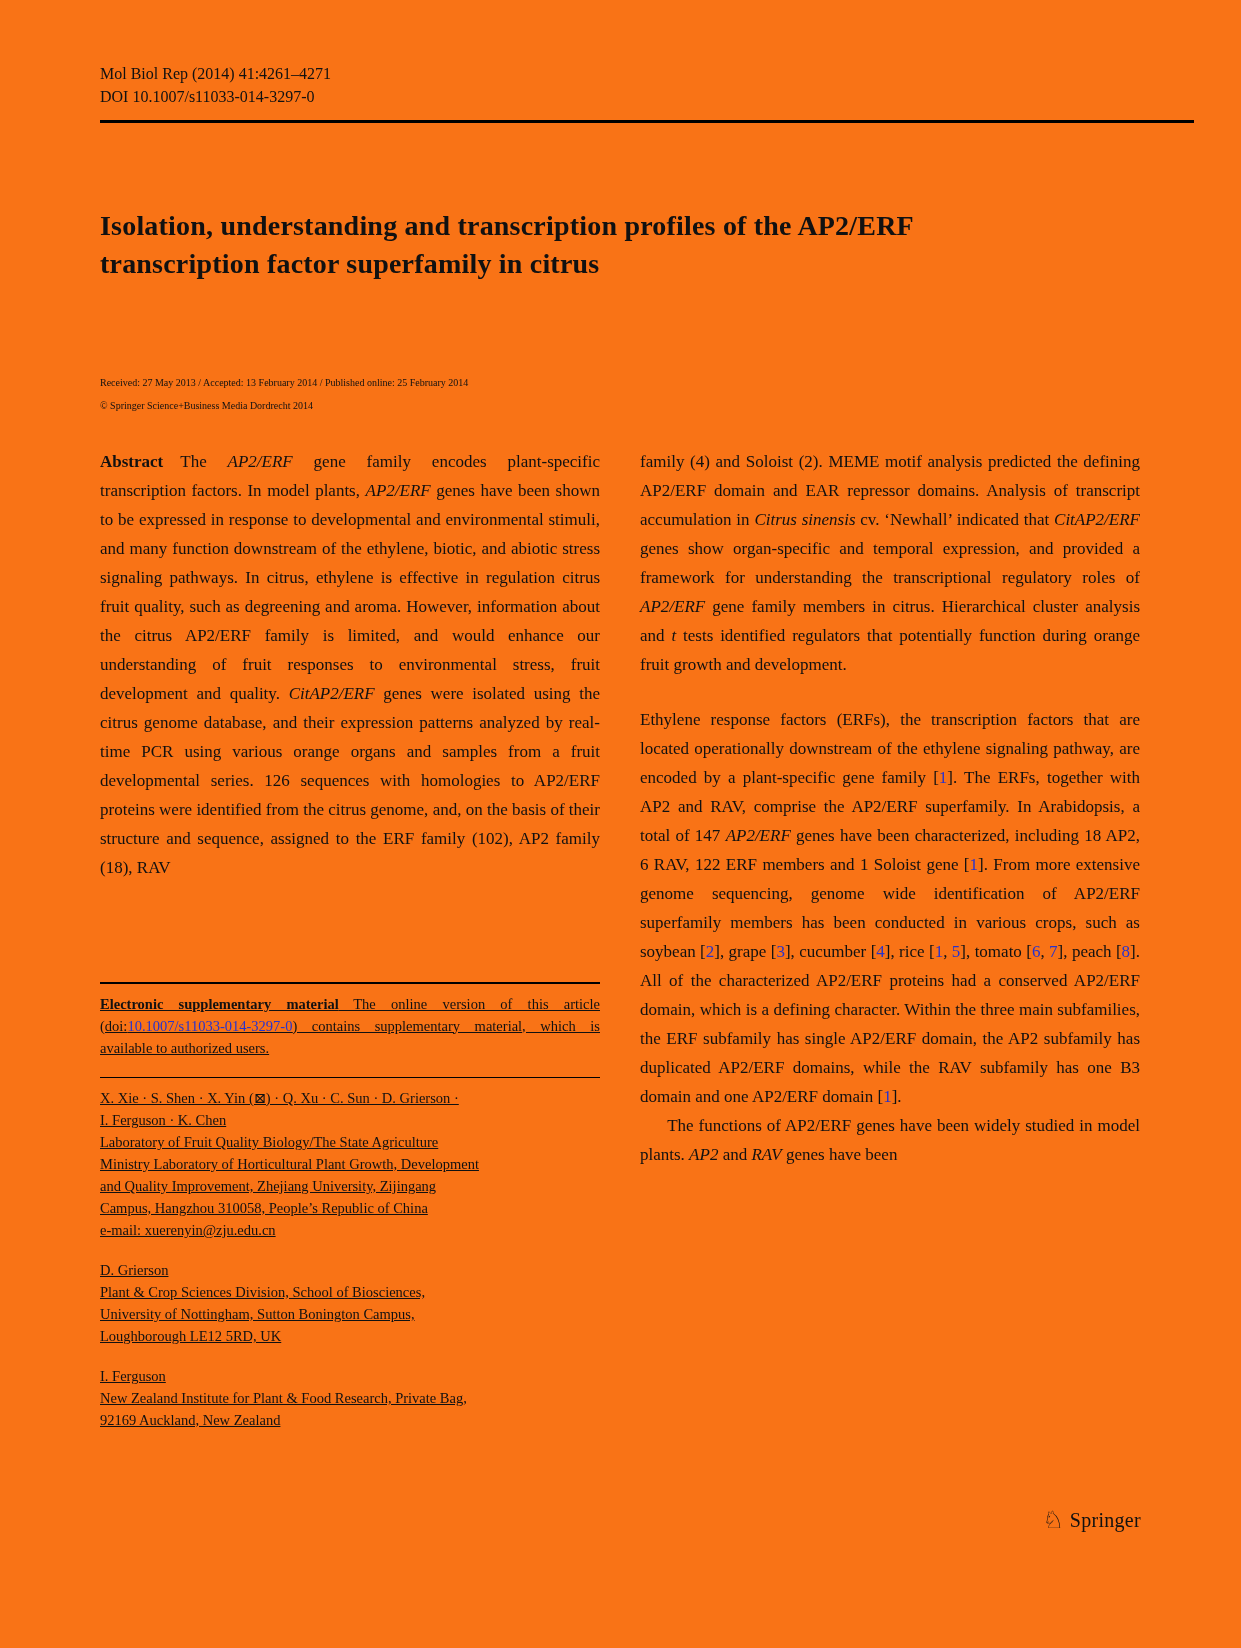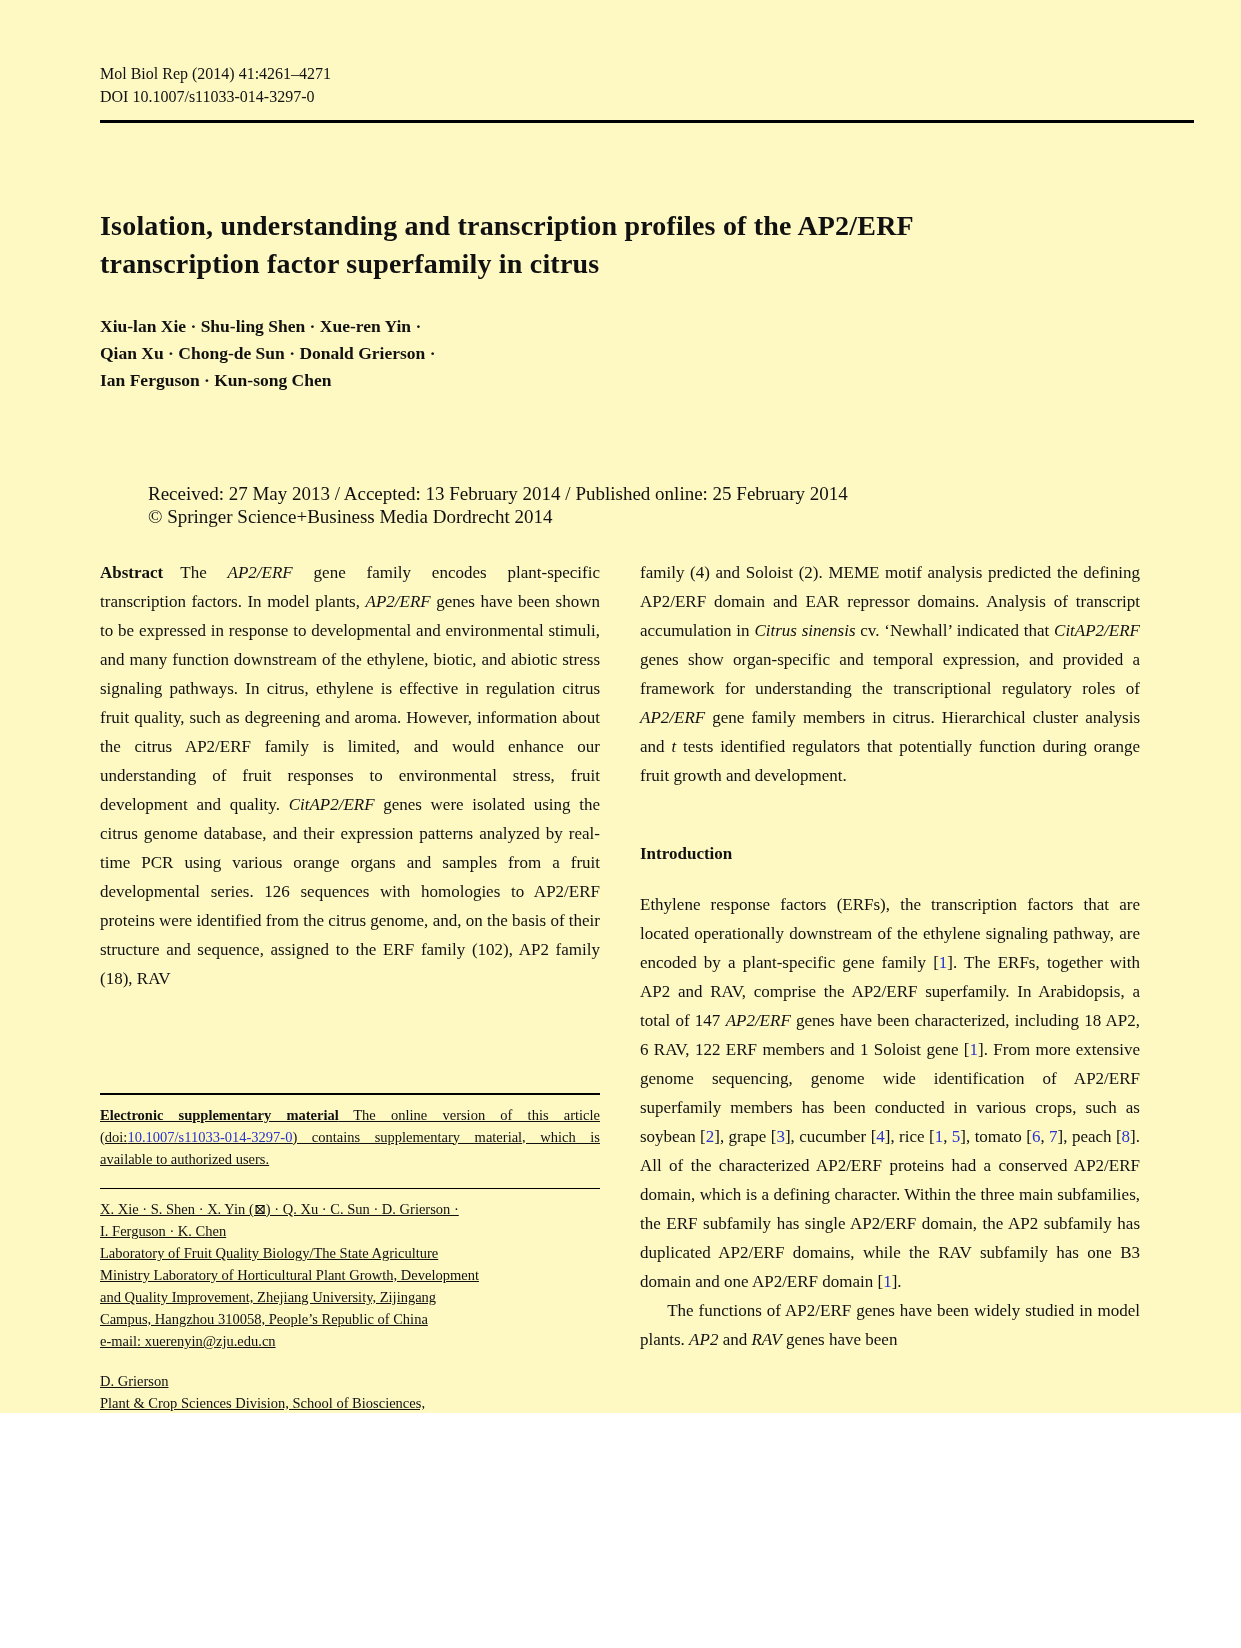--- a/index.html
+++ b/index.html
@@ -1,29 +1,29 @@
 <!DOCTYPE html>
 <html><head>
 <meta charset="utf-8">
 <style>
   html,body{margin:0;padding:0;background:#ffffff;}
   .page{
     position:relative;
-    width:1241px;height:1413px;
+    width:1241px;height:1648px;
     box-sizing:border-box;
     padding:62px 47px 0 100px;
-    background:#fef9c3;
+    background:#f97316;
     color:#111111;
     font-family:"Liberation Serif","DejaVu Serif",serif;
   }
   .hdr{font-size:16px;line-height:23px;}
   .hdr-rule{height:3px;background:#000;margin-top:12px;}
   .title{font-size:28px;line-height:38px;font-weight:bold;margin-top:84px;letter-spacing:0.2px;}
   .authors{margin-top:30px;font-size:17.5px;line-height:27px;font-weight:bold;}
-  .dates{margin-top:88px;font-size:19px;line-height:23px;margin-left:48px;}
+  .dates{margin-top:88px;font-size:10px;line-height:23px;}
   .columns{display:flex;gap:40px;margin-top:30px;}
   .col{width:500px;box-sizing:border-box;}
   .col-left{display:flex;flex-direction:column;min-height:1002px;}
   .body-text{font-size:17px;line-height:29px;text-align:justify;font-family:Liberation Serif, serif;}
   .keywords{font-size:17px;line-height:29px;margin-top:26px;}
   .section-head{font-size:17px;font-weight:bold;margin-top:54px;}
   .para{margin-top:26px;}
   .para2{margin-top:0;text-indent:1.6em;}
   .b{font-weight:bold;}
   .i{font-style:italic;}
@@ -50,25 +50,20 @@
     <div>Mol Biol Rep (2014) 41:4261–4271</div>
     <div>DOI 10.1007/s11033-014-3297-0</div>
   </div>
   <div class="hdr-rule"></div>
 
   <div class="title">
     <div>Isolation, understanding and transcription profiles of the AP2/ERF</div>
     <div>transcription factor superfamily in citrus</div>
   </div>
 
-  <div class="authors">
-    <div>Xiu-lan Xie · Shu-ling Shen · Xue-ren Yin ·</div>
-    <div>Qian Xu · Chong-de Sun · Donald Grierson ·</div>
-    <div>Ian Ferguson · Kun-song Chen</div>
-  </div>
 
   <div class="dates">
     <div>Received: 27 May 2013 / Accepted: 13 February 2014 / Published online: 25 February 2014</div>
     <div>© Springer Science+Business Media Dordrecht 2014</div>
   </div>
 
   <div class="columns">
 
     <div class="col col-left">
       <div class="body-text"><span class="b">Abstract</span><span>  The </span><span class="i">AP2/ERF</span><span> gene family encodes plant-specific transcription factors. In model plants, </span><span class="i">AP2/ERF</span><span> genes have been shown to be expressed in response to developmental and environmental stimuli, and many function downstream of the ethylene, biotic, and abiotic stress signaling pathways. In citrus, ethylene is effective in regulation citrus fruit quality, such as degreening and aroma. However, information about the citrus AP2/ERF family is limited, and would enhance our understanding of fruit responses to environmental stress, fruit development and quality. </span><span class="i">CitAP2/ERF</span><span> genes were isolated using the citrus genome database, and their expression patterns analyzed by real-time PCR using various orange organs and samples from a fruit developmental series. 126 sequences with homologies to AP2/ERF proteins were identified from the citrus genome, and, on the basis of their structure and sequence, assigned to the ERF family (102), AP2 family (18), RAV</span></div>
@@ -89,21 +84,20 @@
 University of Nottingham, Sutton Bonington Campus,
 Loughborough LE12 5RD, UK</div>
         <div class="fn-block fn-pre">I. Ferguson
 New Zealand Institute for Plant &amp; Food Research, Private Bag,
 92169 Auckland, New Zealand</div>
       </div>
     </div>
 
     <div class="col col-right">
       <div class="body-text"><span>family (4) and Soloist (2). MEME motif analysis predicted the defining AP2/ERF domain and EAR repressor domains. Analysis of transcript accumulation in </span><span class="i">Citrus sinensis</span><span> cv. ‘Newhall’ indicated that </span><span class="i">CitAP2/ERF</span><span> genes show organ-specific and temporal expression, and provided a framework for understanding the transcriptional regulatory roles of </span><span class="i">AP2/ERF</span><span> gene family members in citrus. Hierarchical cluster analysis and </span><span class="i">t</span><span> tests identified regulators that potentially function during orange fruit growth and development.</span></div>
-      <div class="section-head">Introduction</div>
       <div class="body-text para"><span>Ethylene response factors (ERFs), the transcription factors that are located operationally downstream of the ethylene signaling pathway, are encoded by a plant-specific gene family [</span><span class="l">1</span><span>]. The ERFs, together with AP2 and RAV, comprise the AP2/ERF superfamily. In Arabidopsis, a total of 147 </span><span class="i">AP2/ERF</span><span> genes have been characterized, including 18 AP2, 6 RAV, 122 ERF members and 1 Soloist gene [</span><span class="l">1</span><span>]. From more extensive genome sequencing, genome wide identification of AP2/ERF superfamily members has been conducted in various crops, such as soybean [</span><span class="l">2</span><span>], grape [</span><span class="l">3</span><span>], cucumber [</span><span class="l">4</span><span>], rice [</span><span class="l">1</span><span>, </span><span class="l">5</span><span>], tomato [</span><span class="l">6</span><span>, </span><span class="l">7</span><span>], peach [</span><span class="l">8</span><span>]. All of the characterized AP2/ERF proteins had a conserved AP2/ERF domain, which is a defining character. Within the three main subfamilies, the ERF subfamily has single AP2/ERF domain, the AP2 subfamily has duplicated AP2/ERF domains, while the RAV subfamily has one B3 domain and one AP2/ERF domain [</span><span class="l">1</span><span>].</span></div>
       <div class="body-text para2"><span>The functions of AP2/ERF genes have been widely studied in model plants. </span><span class="i">AP2</span><span> and </span><span class="i">RAV</span><span> genes have been</span></div>
     </div>
 
   </div>
 
   <div class="springer">
     <span class="knight">♘</span>
     <span class="pubname">Springer</span>
   </div>

